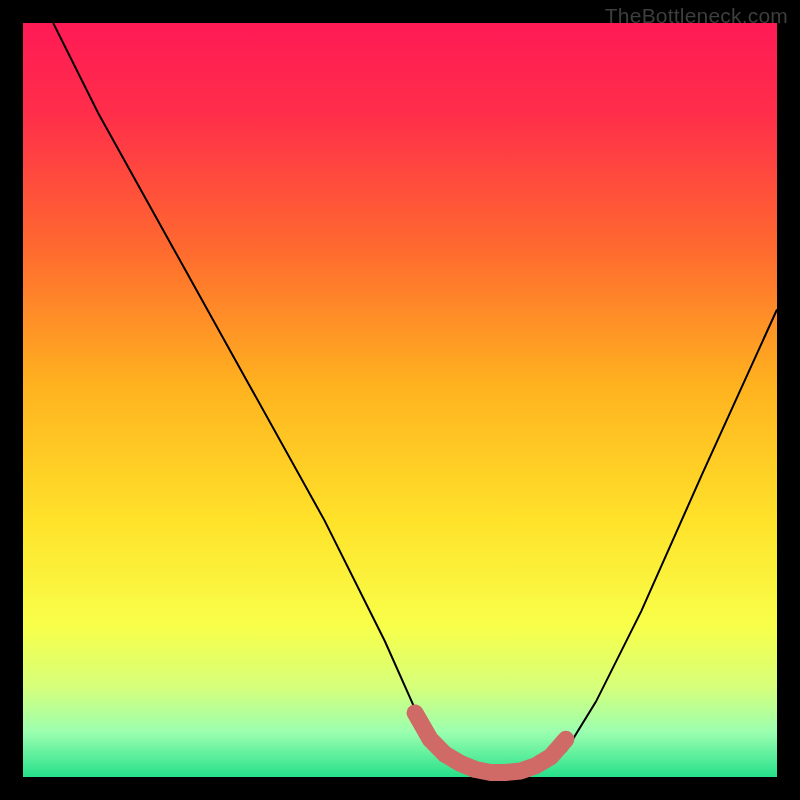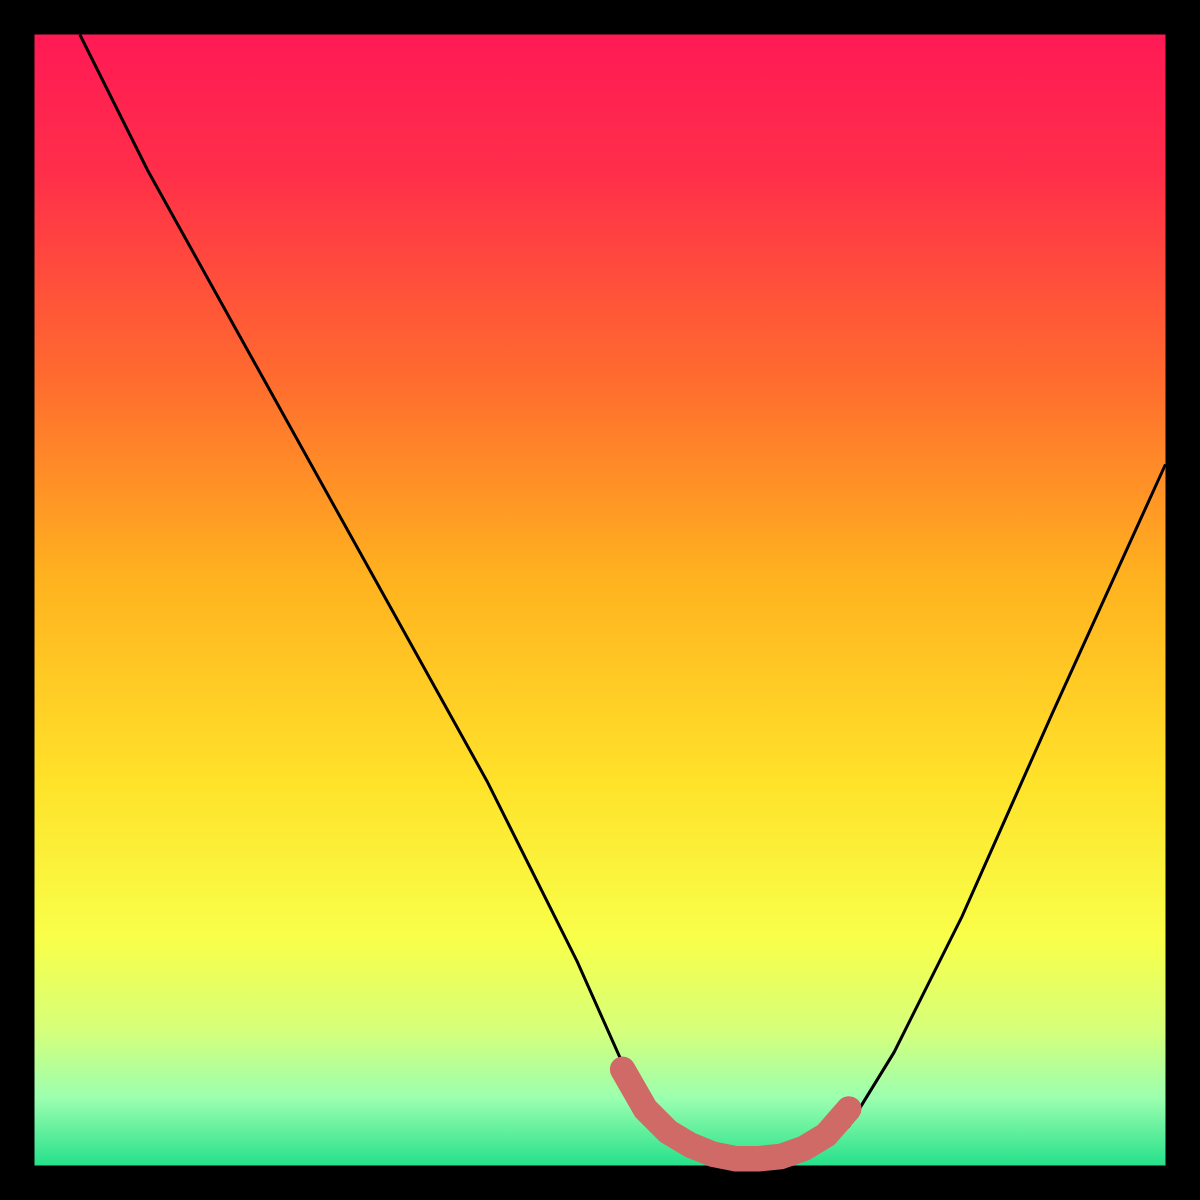--- a/index.html
+++ b/index.html
@@ -48,13 +48,14 @@
 </head>
 <body>
 
 <div class="frame">
   <div class="plot" id="plot" style="background: linear-gradient(rgb(255, 26, 85) 0%, rgb(255, 46, 74) 12%, rgb(255, 106, 47) 30%, rgb(255, 178, 31) 48%, rgb(255, 226, 42) 66%, rgb(248, 255, 74) 80%, rgb(214, 255, 122) 88%, rgb(156, 255, 176) 94%, rgb(38, 224, 138) 100%);">
     <svg class="curve" id="svg" viewBox="0 0 754 754" preserveAspectRatio="none">
         <path d="M30.2 0.0 L75.4 90.5 L150.8 226.2 L226.2 361.9 L301.6 497.6 L361.9 618.3 L392.1 686.1 L407.2 716.3 L429.8 735.1 L452.4 745.0 L475.0 749.5 L497.6 749.5 L520.3 745.0 L542.9 727.6 L573.0 678.6 L618.3 588.1 L678.6 452.4 L754.0 286.5" fill="none" stroke="#000000" stroke-width="2"></path>
         <path d="M392.1 689.9 L407.2 716.3 L422.2 731.4 L437.3 740.4 L452.4 746.5 L467.5 749.5 L482.6 749.5 L497.6 748.0 L512.7 742.7 L527.8 733.6 L542.9 716.3" fill="none" stroke="#cf6a67" stroke-width="17" stroke-linecap="round" stroke-linejoin="round"></path>
       </svg>
   </div>
+  <div class="watermark">TheBottleneck.com</div>
 </div>
 
 </body></html>

